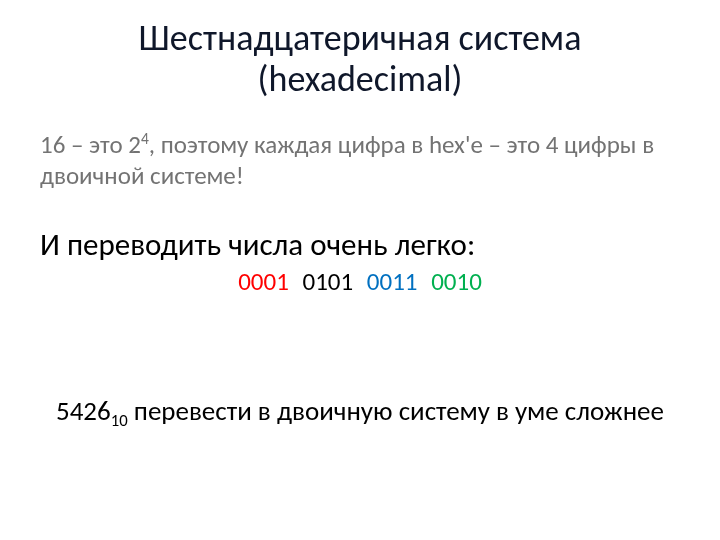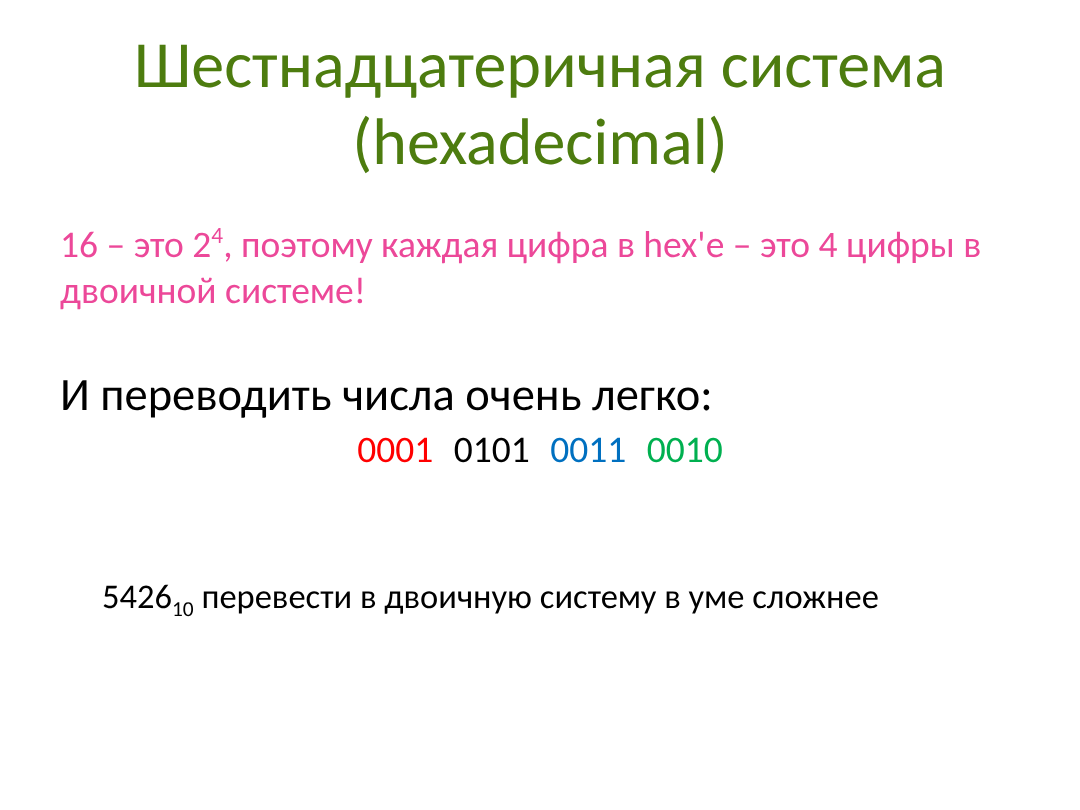--- a/index.html
+++ b/index.html
@@ -10,54 +10,54 @@
       font-family: Calibri, Arial, sans-serif;
       color: #000000;
       overflow: hidden;
     }
     .slide {
       width: 100%;
       height: 100%;
       padding: 18px 40px 20px 40px;
     }
     .title {
-      font-size: 44px;
+      font-size: 36px;
       line-height: 1.15;
       text-align: center;
       font-weight: 400;
       margin-bottom: 28px;
-      color: #4d7c0f;
+      color: #0f172a;
     }
     .body-text {
       font-size: 25px;
       line-height: 1.25;
       margin-bottom: 34px;
-      color: #ec4899;
+      color: #737373;
     }
     .body-text-2 {
       font-size: 31px;
       line-height: 1.25;
       margin-bottom: 2px;
       color: #000;
     }
     .hex-line {
       font-size: 25px;
       text-align: center;
       margin-bottom: 24px;
     }
     .bin-line {
       font-size: 25px;
       text-align: center;
-      margin-bottom: 70px;
+      margin-bottom: 98px;
     }
     .bin-line span { margin: 0 4px; }
     .footer-line {
-      font-size: 23px;
+      font-size: 27px;
       line-height: 1.2;
-      margin-left: 28px;
+      margin-left: 16px;
     }
     sup { font-size: 0.62em; vertical-align: super; line-height: 0; }
     sub { font-size: 0.62em; vertical-align: sub; line-height: 0; }
     .c-red   { color: #ff0000; }
     .c-black { color: #000000; }
     .c-blue  { color: #0070c0; }
     .c-green { color: #00b050; }
   </style>
 </head>
 <body>

